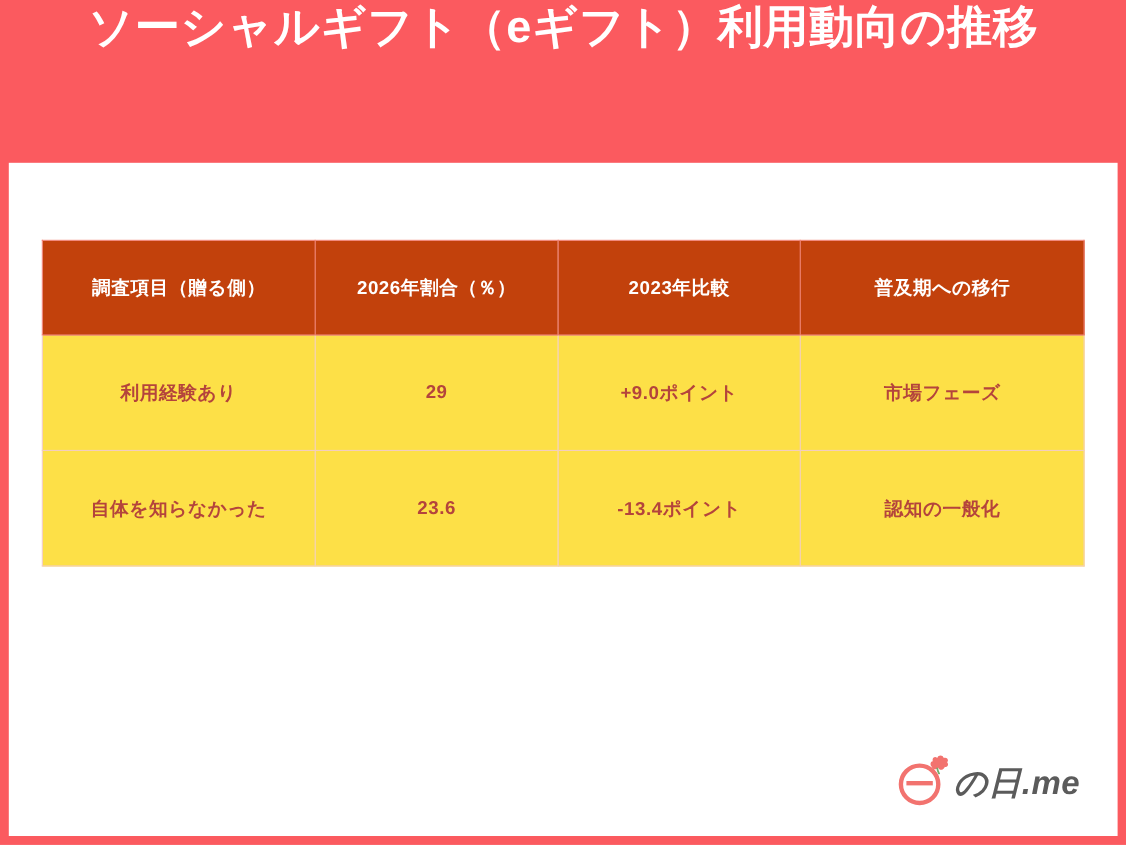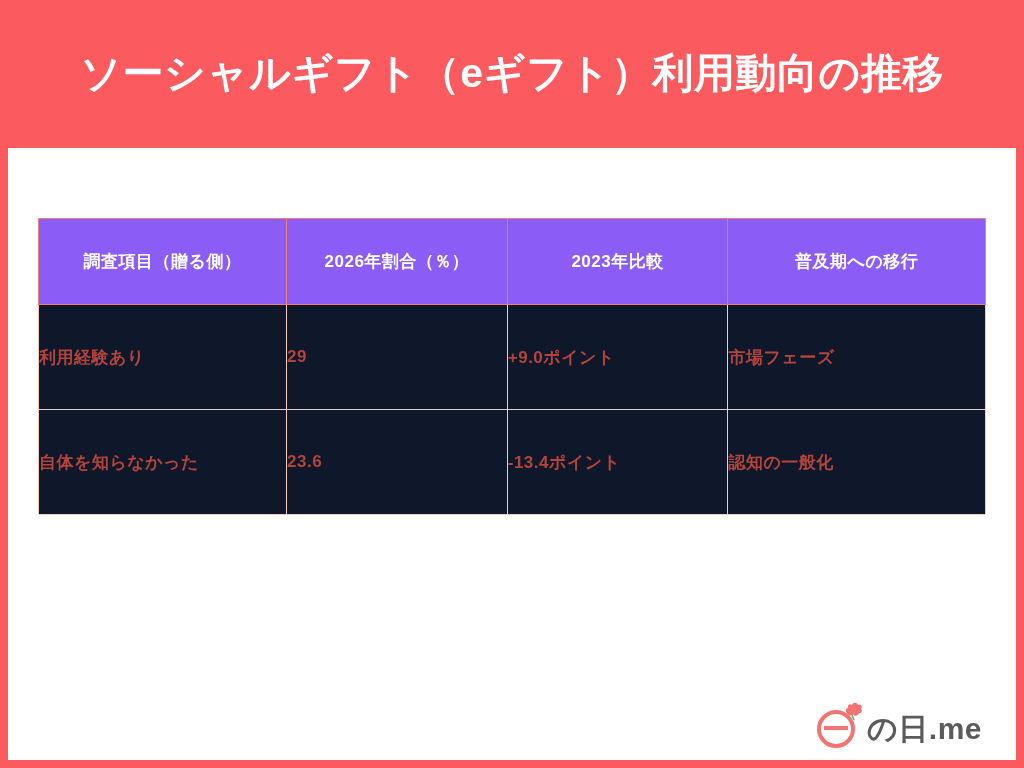--- a/index.html
+++ b/index.html
@@ -20,21 +20,21 @@
     width: 1024px;
     height: 768px;
     background: #fb5a5f;
     padding: 0;
   }
 
   
   .header {
     height: 148px;
     display: flex;
-    align-items: center;
+    align-items: flex-start;
     justify-content: center;
     padding: 0 40px;
   }
 
   .header-title {
     color: #ffffff;
     font-size: 41px;
     font-weight: bold;
     letter-spacing: 0.5px;
     text-align: center;
@@ -60,38 +60,38 @@
     width: 948px;
   }
 
   table.data-table {
     width: 100%;
     border-collapse: collapse;
     table-layout: fixed;
   }
 
   table.data-table th {
-    background: #8b5cf6;
+    background: #c2410c;
     color: #ffffff;
     font-size: 17px;
     font-weight: bold;
     height: 86px;
     text-align: center;
     vertical-align: middle;
     border: 1px solid #ef8073;
     letter-spacing: 0.5px;
   }
 
   table.data-table td {
-    background: #0f172a;
+    background: #fde047;
     color: #b4443c;
     font-size: 17px;
     font-weight: bold;
     height: 105px;
-    text-align: left;
+    text-align: center;
     vertical-align: middle;
     border: 1px solid #f3cdbe;
     letter-spacing: 0.5px;
     margin-left: 18px;
   }
 
   table.data-table col.c0 { width: 26.2%; }
   table.data-table col.c1 { width: 23.3%; }
   table.data-table col.c2 { width: 23.3%; }
   table.data-table col.c3 { width: 27.2%; }
@@ -110,24 +110,25 @@
 
   .footer-note .url {
     font-weight: normal;
     letter-spacing: 0.8px;
   }
 
   
   .logo {
     position: absolute;
     right: 34px;
-    bottom: 12px;
+    bottom: 28px;
     display: flex;
     align-items: flex-end;
     gap: 4px;
+    font-style: italic;
   }
 
   .logo-mark {
     position: relative;
     width: 46px;
     height: 46px;
   }
 
   .logo-mark .ring {
     position: absolute;

